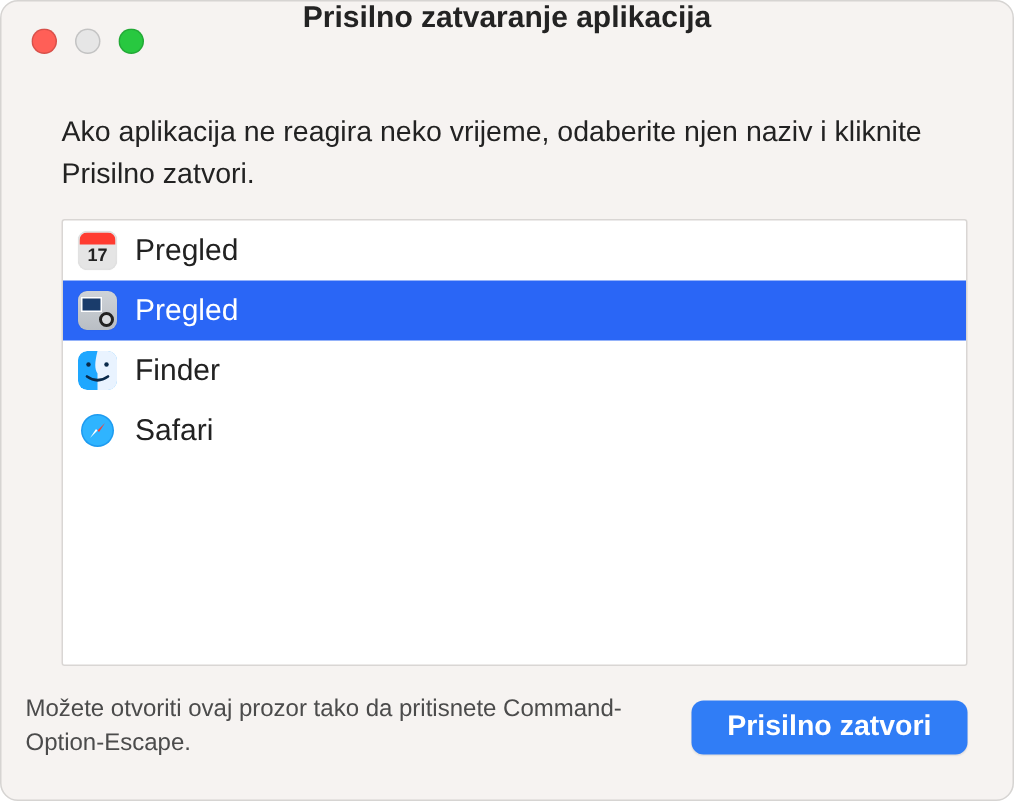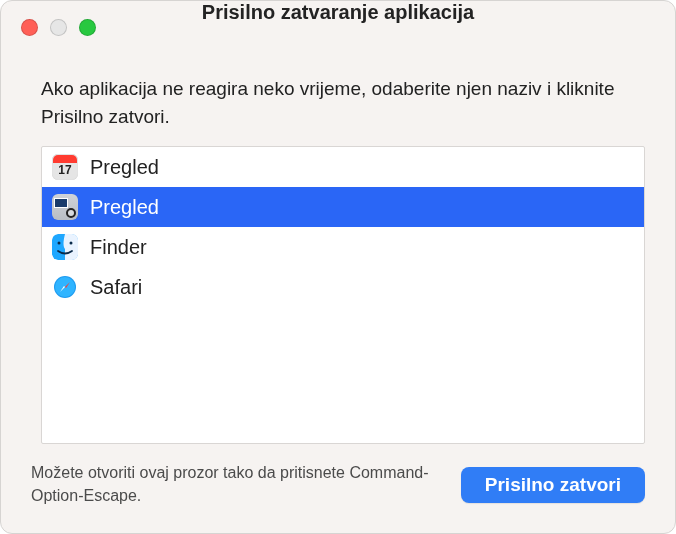--- a/index.html
+++ b/index.html
@@ -150,21 +150,21 @@
     border-radius: 6px;
     overflow: hidden;
     position: relative;
   }
   .icon-finder svg { display:block; }
 
   .footer {
     display: flex;
     align-items: center;
     justify-content: space-between;
-    padding: 0 30px 26px 30px;
+    padding: 0 30px 26px 16px;
     gap: 20px;
   }
   .hint {
     font-size: 16px;
     line-height: 1.4;
     color: #4b4b4b;
     max-width: 400px;
   }
   .force-quit-btn {
     background: #307df6;

